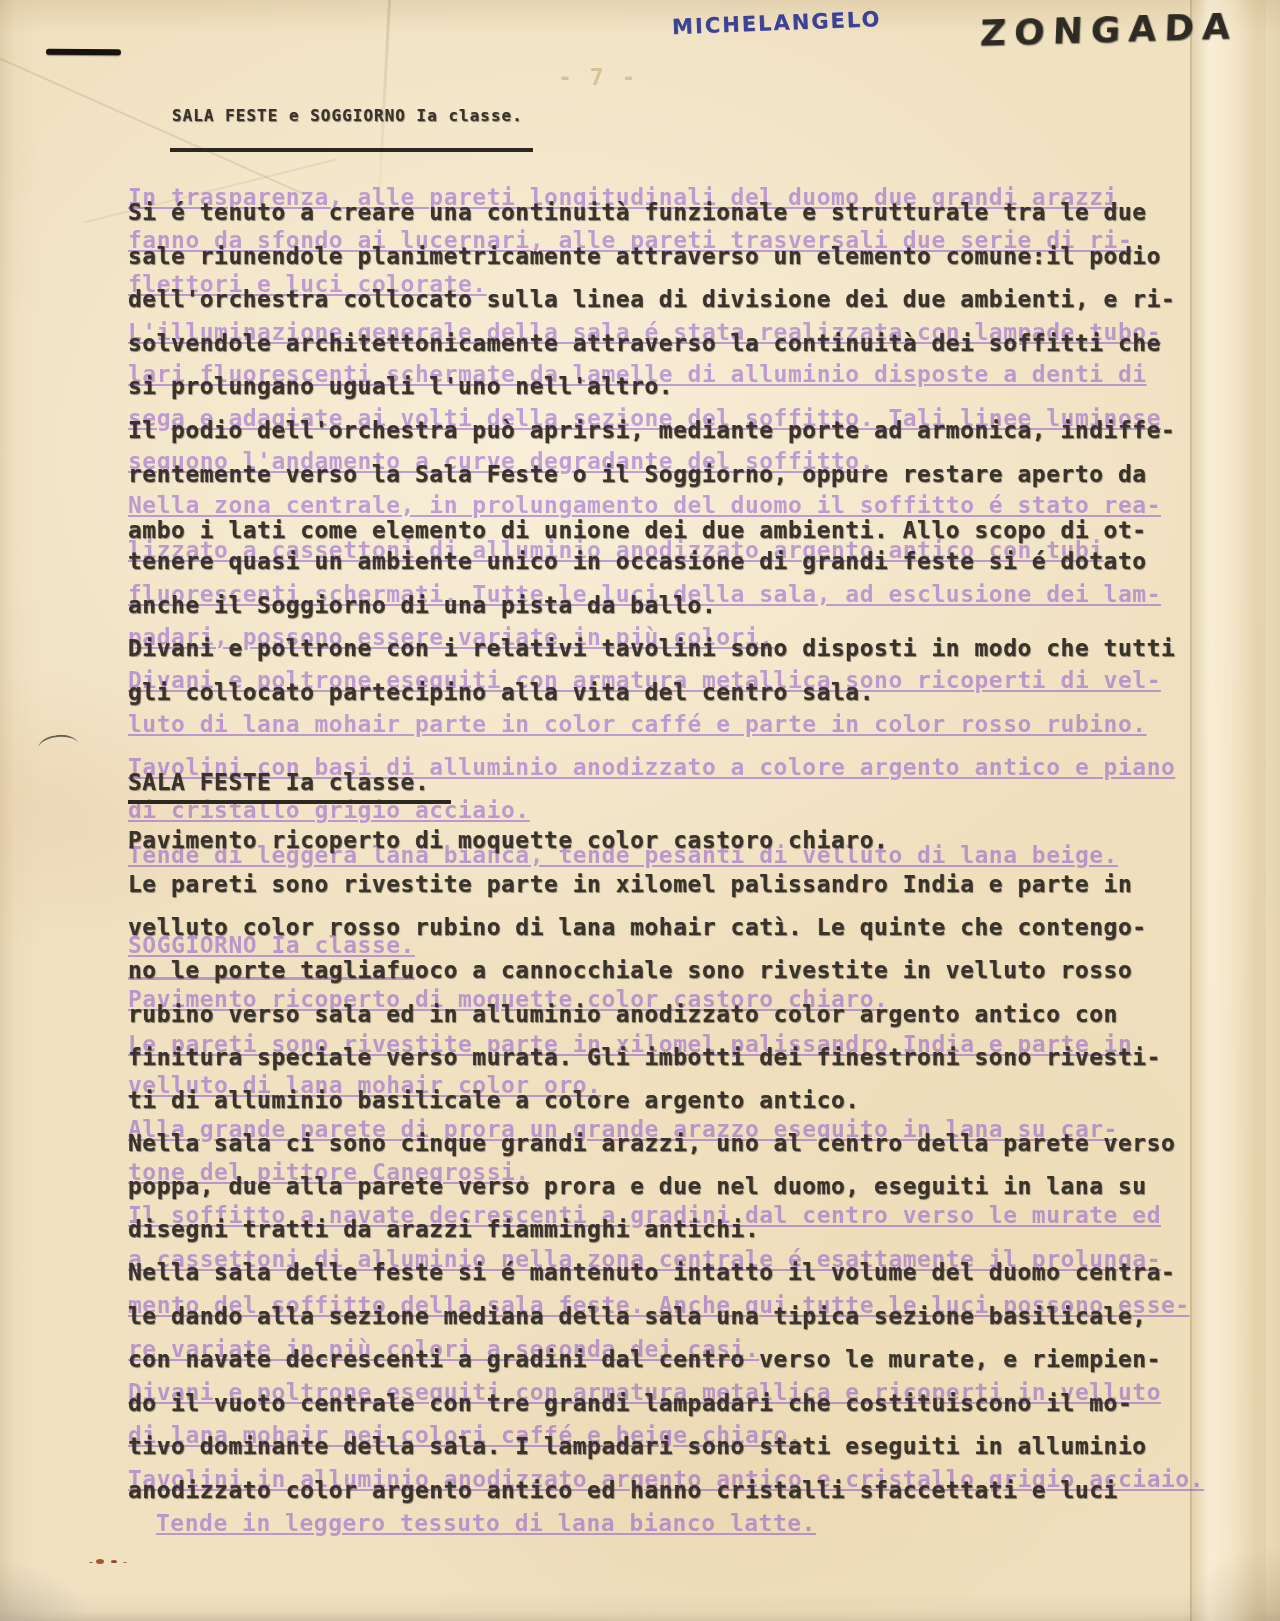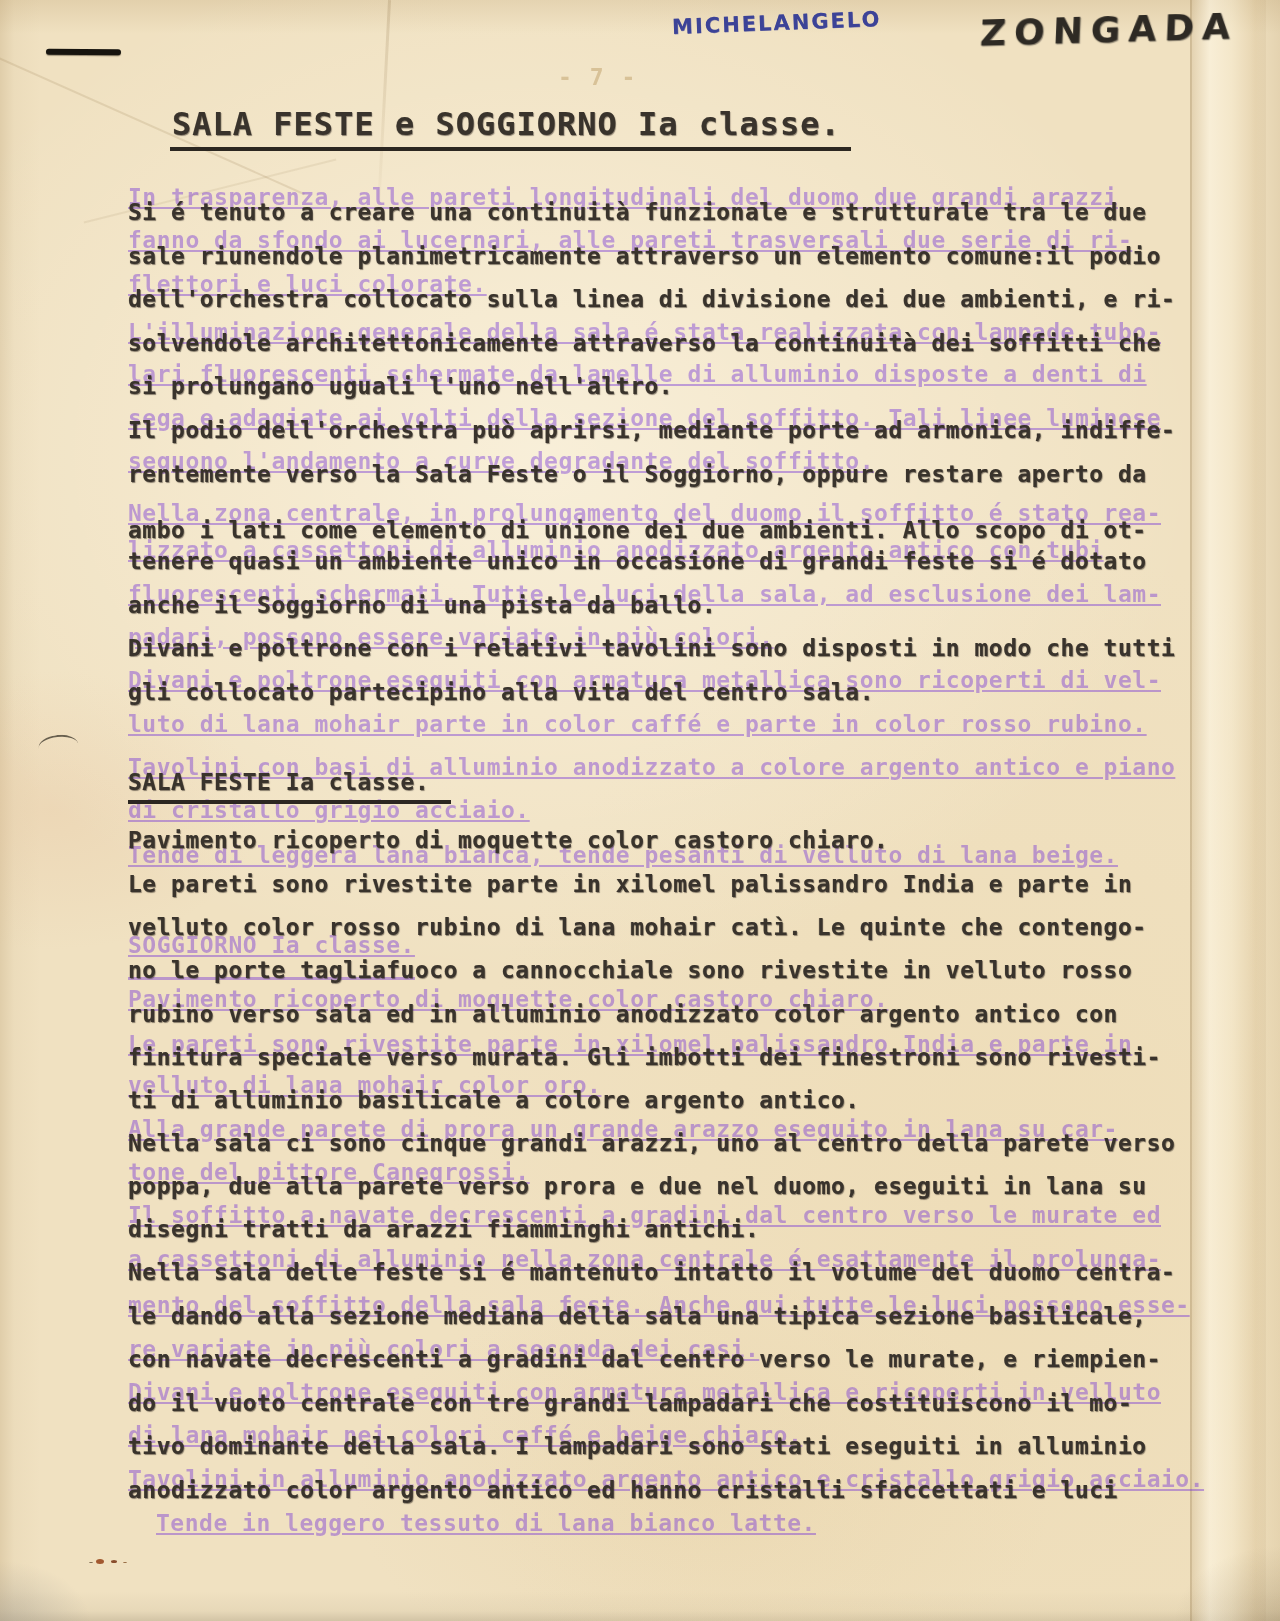--- a/index.html
+++ b/index.html
@@ -33,22 +33,22 @@
     background:radial-gradient(ellipse 140px 100px at 100% 100%, rgba(150,132,100,.35), transparent 75%);}
 
   
   .typed-line{
     position:absolute;left:128px;white-space:pre;
     font:bold 23px/1 "DejaVu Sans Mono","Liberation Mono",monospace;
     letter-spacing:.5px;color:#39332c;
     text-shadow:.7px .8px .9px rgba(52,44,36,.55), -.3px -.2px .4px rgba(52,44,36,.28);
   }
   .typed-line.title{
-    left:170px;font-size:32px;letter-spacing:1px;
-    border-bottom:4px solid #2c2721;padding:0 10px 7px 2px;
+    left:170px;font-size:16px;letter-spacing:1px;
+    border-bottom:4px solid #2c2721;padding:0 10px 24px 2px;
   }
   .typed-line.heading{
     border-bottom:4px solid #2c2721;padding:0 22px 6px 0;
   }
 
   
   .ghost-line{
     position:absolute;left:128px;white-space:pre;
     font:bold 23px/1 "DejaVu Sans Mono","Liberation Mono",monospace;
     letter-spacing:.5px;color:#6d28d9;opacity:.40;filter:blur(.55px);text-decoration:underline;
@@ -92,21 +92,21 @@
 
 <div id="ghost-layer">
   <div class="ghost-page-number">- 7 -</div>
 <div class="ghost-line" style="top: 186px;">In trasparenza, alle pareti longitudinali del duomo due grandi arazzi</div>
     <div class="ghost-line" style="top: 229px;">fanno da sfondo ai lucernari, alle pareti trasversali due serie di ri-</div>
     <div class="ghost-line" style="top: 273px;">flettori e luci colorate.</div>
     <div class="ghost-line" style="top: 321px;">L'illuminazione generale della sala é stata realizzata con lampade tubo-</div>
     <div class="ghost-line" style="top: 363px;">lari fluorescenti schermate da lamelle di alluminio disposte a denti di</div>
     <div class="ghost-line" style="top: 407px;">sega e adagiate ai volti della sezione del soffitto. Tali linee luminose</div>
     <div class="ghost-line" style="top: 450px;">seguono l'andamento a curve degradante del soffitto.</div>
-    <div class="ghost-line" style="top: 494px; margin-top: 8px;">Nella zona centrale, in prolungamento del duomo il soffitto é stato rea-</div>
+    <div class="ghost-line" style="top: 494px;">Nella zona centrale, in prolungamento del duomo il soffitto é stato rea-</div>
     <div class="ghost-line" style="top: 539px;">lizzato a cassettoni di alluminio anodizzato argento antico con tubi</div>
     <div class="ghost-line" style="top: 583px;">fluorescenti schermati. Tutte le luci della sala, ad esclusione dei lam-</div>
     <div class="ghost-line" style="top: 626px;">padari, possono essere variate in più colori.</div>
     <div class="ghost-line" style="top: 669px;">Divani e poltrone eseguiti con armatura metallica sono ricoperti di vel-</div>
     <div class="ghost-line" style="top: 713px;">luto di lana mohair parte in color caffé e parte in color rosso rubino.</div>
     <div class="ghost-line" style="top: 756px;">Tavolini con basi di alluminio anodizzato a colore argento antico e piano</div>
     <div class="ghost-line" style="top: 799px;">di cristallo grigio acciaio.</div>
     <div class="ghost-line" style="top: 844px;">Tende di leggera lana bianca, tende pesanti di velluto di lana beige.</div>
     <div class="ghost-line gh-underline" style="top: 934px;">SOGGIORNO Ia classe.</div>
     <div class="ghost-line" style="top: 988px;">Pavimento ricoperto di moquette color castoro chiaro.</div>

